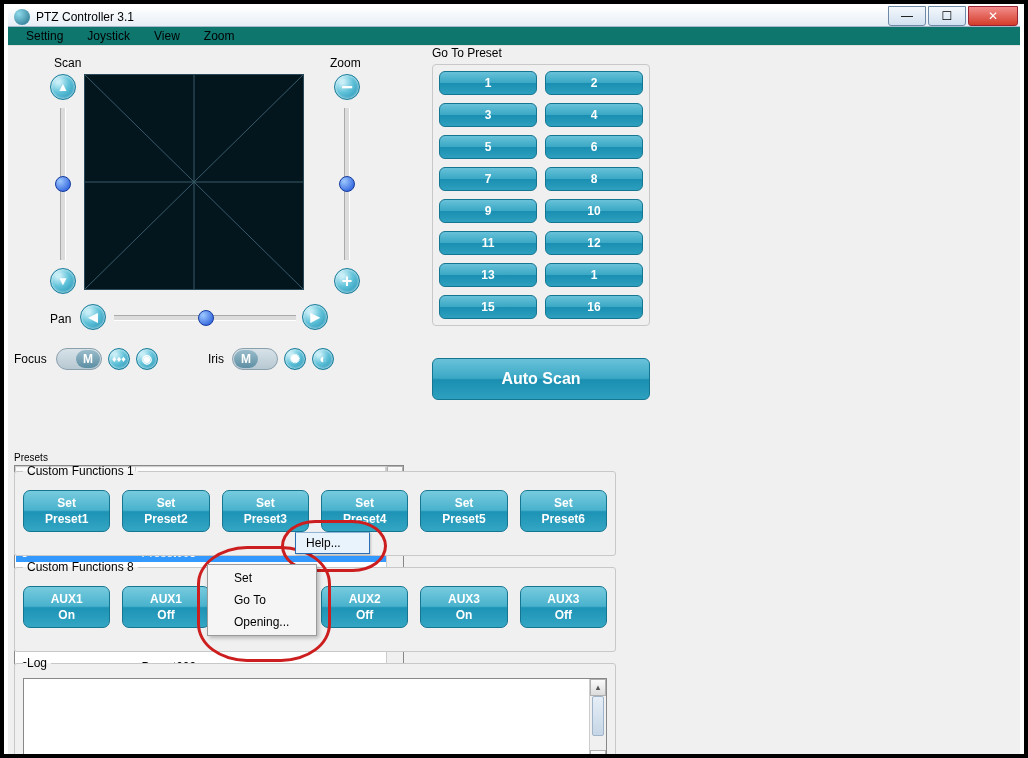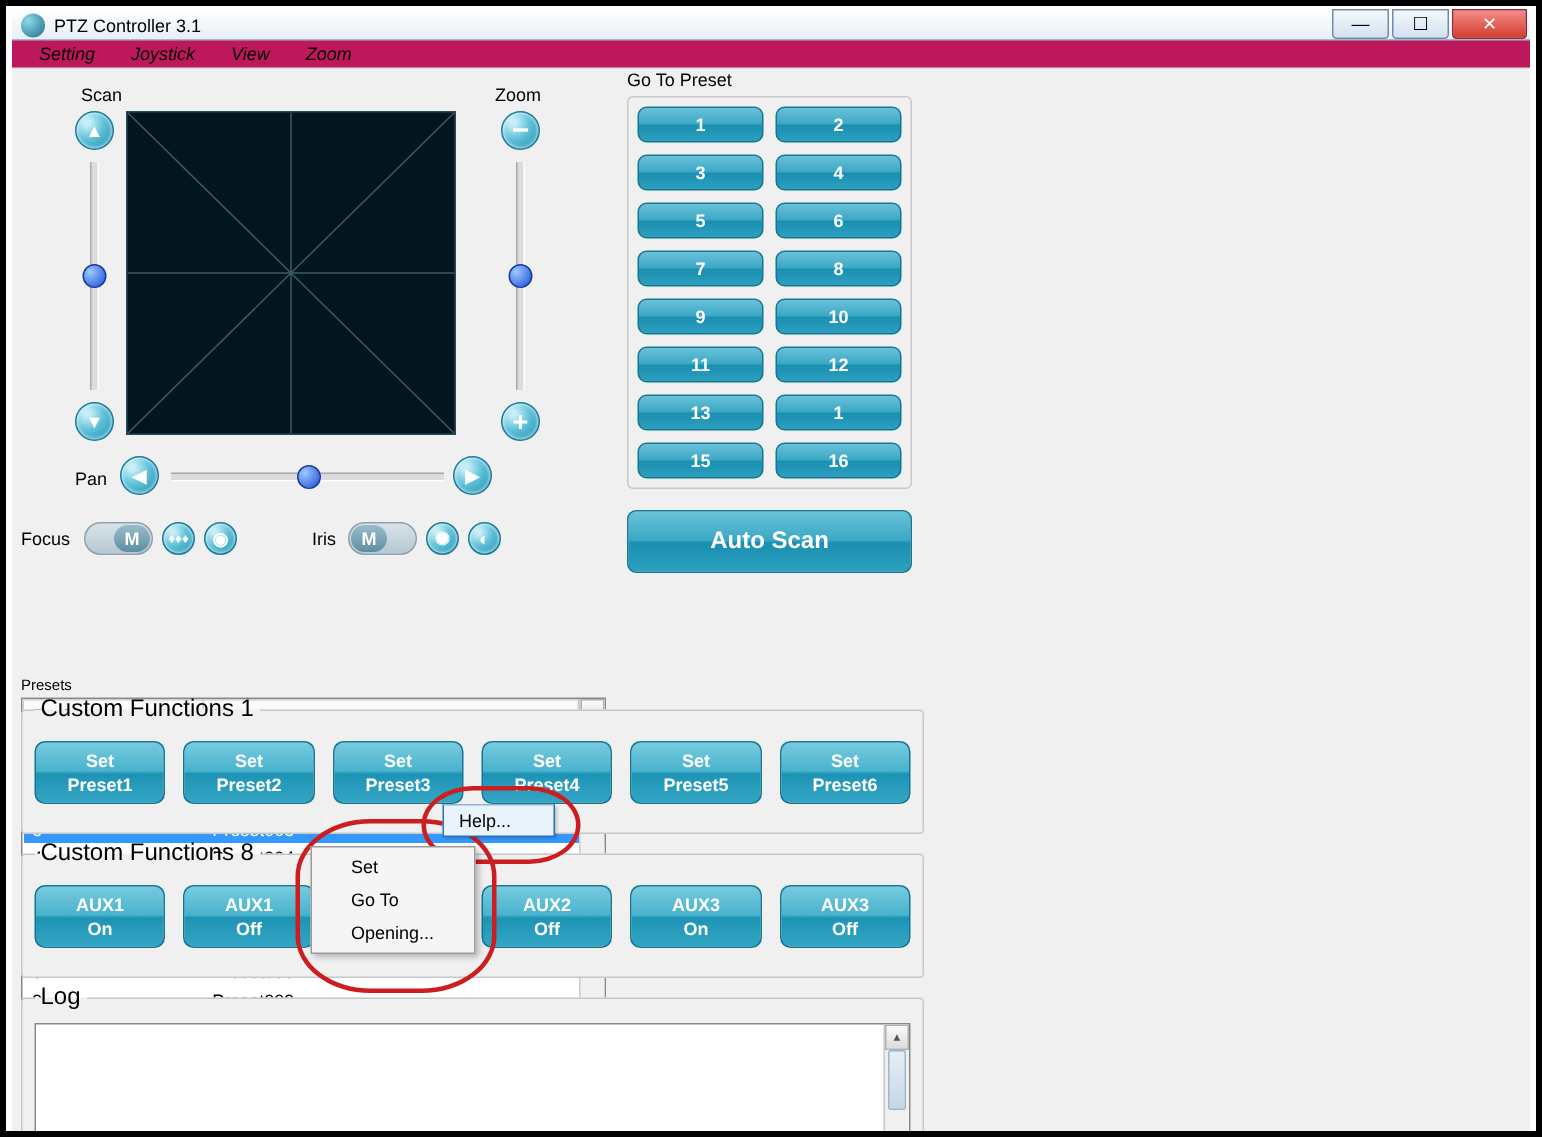--- a/index.html
+++ b/index.html
@@ -1,48 +1,48 @@
 <!DOCTYPE html>
 <html><head>
 <meta charset="utf-8">
 <style>
 * { box-sizing: border-box; margin: 0; padding: 0; font-family: "Segoe UI", Tahoma, sans-serif; font-size: 12px; }
 body { background: #fff; width: 1028px; height: 758px; position: relative; overflow: hidden; border: 4px solid #000; }
-.window { position: absolute; inset: 4px; background: #be185d; display: flex; flex-direction: column; }
+.window { position: absolute; inset: 4px; background: #0f766e; display: flex; flex-direction: column; }
 .titlebar { height: 28px; background: linear-gradient(#fdfefe,#e6eef6); border-bottom: 1px solid #a6b8cc; display: flex; align-items: center; padding-left: 6px; }
 .titlebar .icon { width:16px; height:16px; border-radius:50%; background: radial-gradient(circle at 30% 30%, #8fd9eb, #1f6e87); margin-right:6px; }
 .win-btns { margin-left:auto; display:flex; }
 .win-btn { width:38px; height:20px; border:1px solid #6f8aa6; border-radius:0 0 3px 3px; margin: -2px 2px 0 0; display:flex; align-items:center; justify-content:center; background: linear-gradient(#f4f8fc,#d2e1f0); }
 .win-btn.close { background: linear-gradient(#f28d8d,#d43d2a); border-color:#923; color:#fff; width:50px;}
-.menubar { height:22px; display:flex; align-items:flex-start; gap:4px; padding-left:8px; border-bottom:1px solid #e0e0e0;font-style:italic; }
+.menubar { height:22px; display:flex; align-items:flex-start; gap:4px; padding-left:8px; border-bottom:1px solid #e0e0e0; }
 .menubar span { padding: 2px 10px; cursor:default; }
 .client { flex:1; position:relative; background:#f0f0f0; padding:6px; }
 
 fieldset { position:absolute; border:1px solid #c8c8c8; border-radius:3px; background:#f0f0f0; padding:8px; }
-legend { padding:0 4px; font-size:16px; }
+legend { padding:0 4px; font-size:12px; }
 
 .ptz-panel { left:16px; top:0; width:384px; height:400px; border:none; }
 .lbl { position:absolute; font-size:12px; }
 .round-btn { position:absolute; width:26px; height:26px; border-radius:50%; background: radial-gradient(circle at 30% 28%, #c7eef7 8%, #60c2d9 45%, #1e8db0 95%); border:1px solid #1b7c9a; box-shadow: inset 0 0 3px #fff; display:flex; align-items:center; justify-content:center; color:#fff; font-weight:bold; cursor:pointer;}
 .round-btn.small { width:22px; height:22px;}
 .vslider { position:absolute; width:6px; background:#dcdcdc; border-left:1px solid #aaa; border-right:1px solid #fff; }
 .hslider { position:absolute; height:6px; background:#dcdcdc; border-top:1px solid #aaa; border-bottom:1px solid #fff; }
 .thumb { position:absolute; width:16px; height:16px; border-radius:50%; background:radial-gradient(circle at 30% 30%, #9ec9ff, #1a4fd6); border:1px solid #143a9e; }
 .video { position:absolute; width:220px; height:216px; left:76px; top:28px; background:#03161e; border:1px solid #2a4a5a;}
 .video svg { width:100%; height:100%; }
 
 .toggle { position:absolute; width:46px; height:22px; border-radius:11px; background:linear-gradient(#d7e2e8,#b7c8d2); border:1px solid #8aa0ad; }
 .toggle .knob { position:absolute; top:1px; width:24px; height:18px; border-radius:9px; background:linear-gradient(#9abccb,#5d8fa3); color:#fff; text-align:center; line-height:18px; font-weight:bold;}
 .toggle.left .knob { left:1px;} .toggle.right .knob{ right:1px;}
 
-.preset-grid { position:absolute; left:410px; top:0; width:190px; height:400px; }
+.preset-grid { position:absolute; left:424px; top:0; width:218px; height:400px; }
 .preset-grid .hdr { font-size:12px; margin-bottom:4px; }
 .p-grid { display:grid; grid-template-columns: 1fr 1fr; gap:8px; padding:6px; background:#f0f0f0; border:1px solid #c8c8c8; border-radius:4px;}
 .pbtn { height:24px; border-radius:6px; background:linear-gradient(#69c2d9 0%, #3ba8c5 48%, #1a8fb1 52%, #2ea0bf 100%); border:1px solid #147691; color:#fff; font-weight:bold; text-align:center; line-height:22px; cursor:pointer;}
-.autoscan { height:42px; line-height:40px; font-size:16px; margin-top:14px; }
+.autoscan { height:42px; line-height:40px; font-size:16px; margin-top:32px; }
 
 .presets-panel { left:620px; top:0; width:390px; height:400px; }
 .presets-panel .hdr { font-size:10px; margin-bottom:2px;}
 .tbl-wrap { border:1px solid #888; background:#fff; height:286px; position:relative; overflow:hidden;}
 .tbl { width:100%; border-collapse:collapse; table-layout:fixed;}
 .tbl th { background:linear-gradient(#fdfdfd,#ececec); border:1px solid #d0d0d0; text-align:left; padding:2px 6px; font-weight:normal; height:20px;}
 .tbl td { padding:0 6px; height:19px; border-bottom:1px solid transparent; white-space:nowrap; overflow:hidden;}
 .tbl tr.sel td { background:#3399ff; color:#fff; }
 .vscroll { position:absolute; right:0; top:0; bottom:0; width:17px; background:#f0f0f0; border-left:1px solid #ccc;}
 .vscroll .arrow { height:17px; background:linear-gradient(#fafafa,#dcdcdc); border:1px solid #b0b0b0; text-align:center; line-height:14px; font-size:9px; color:#555;}

